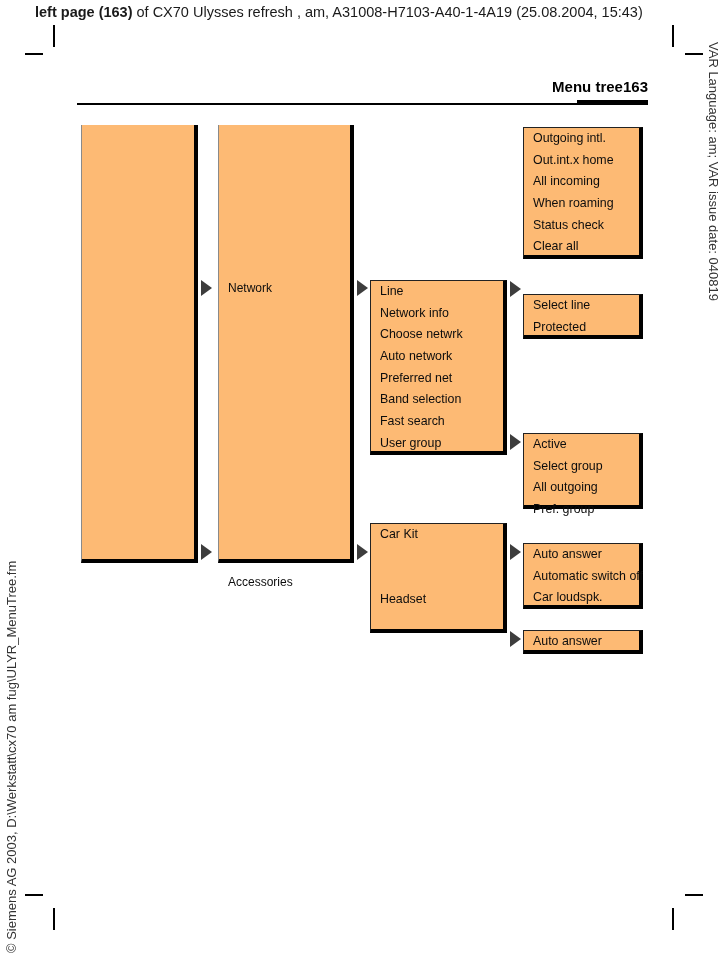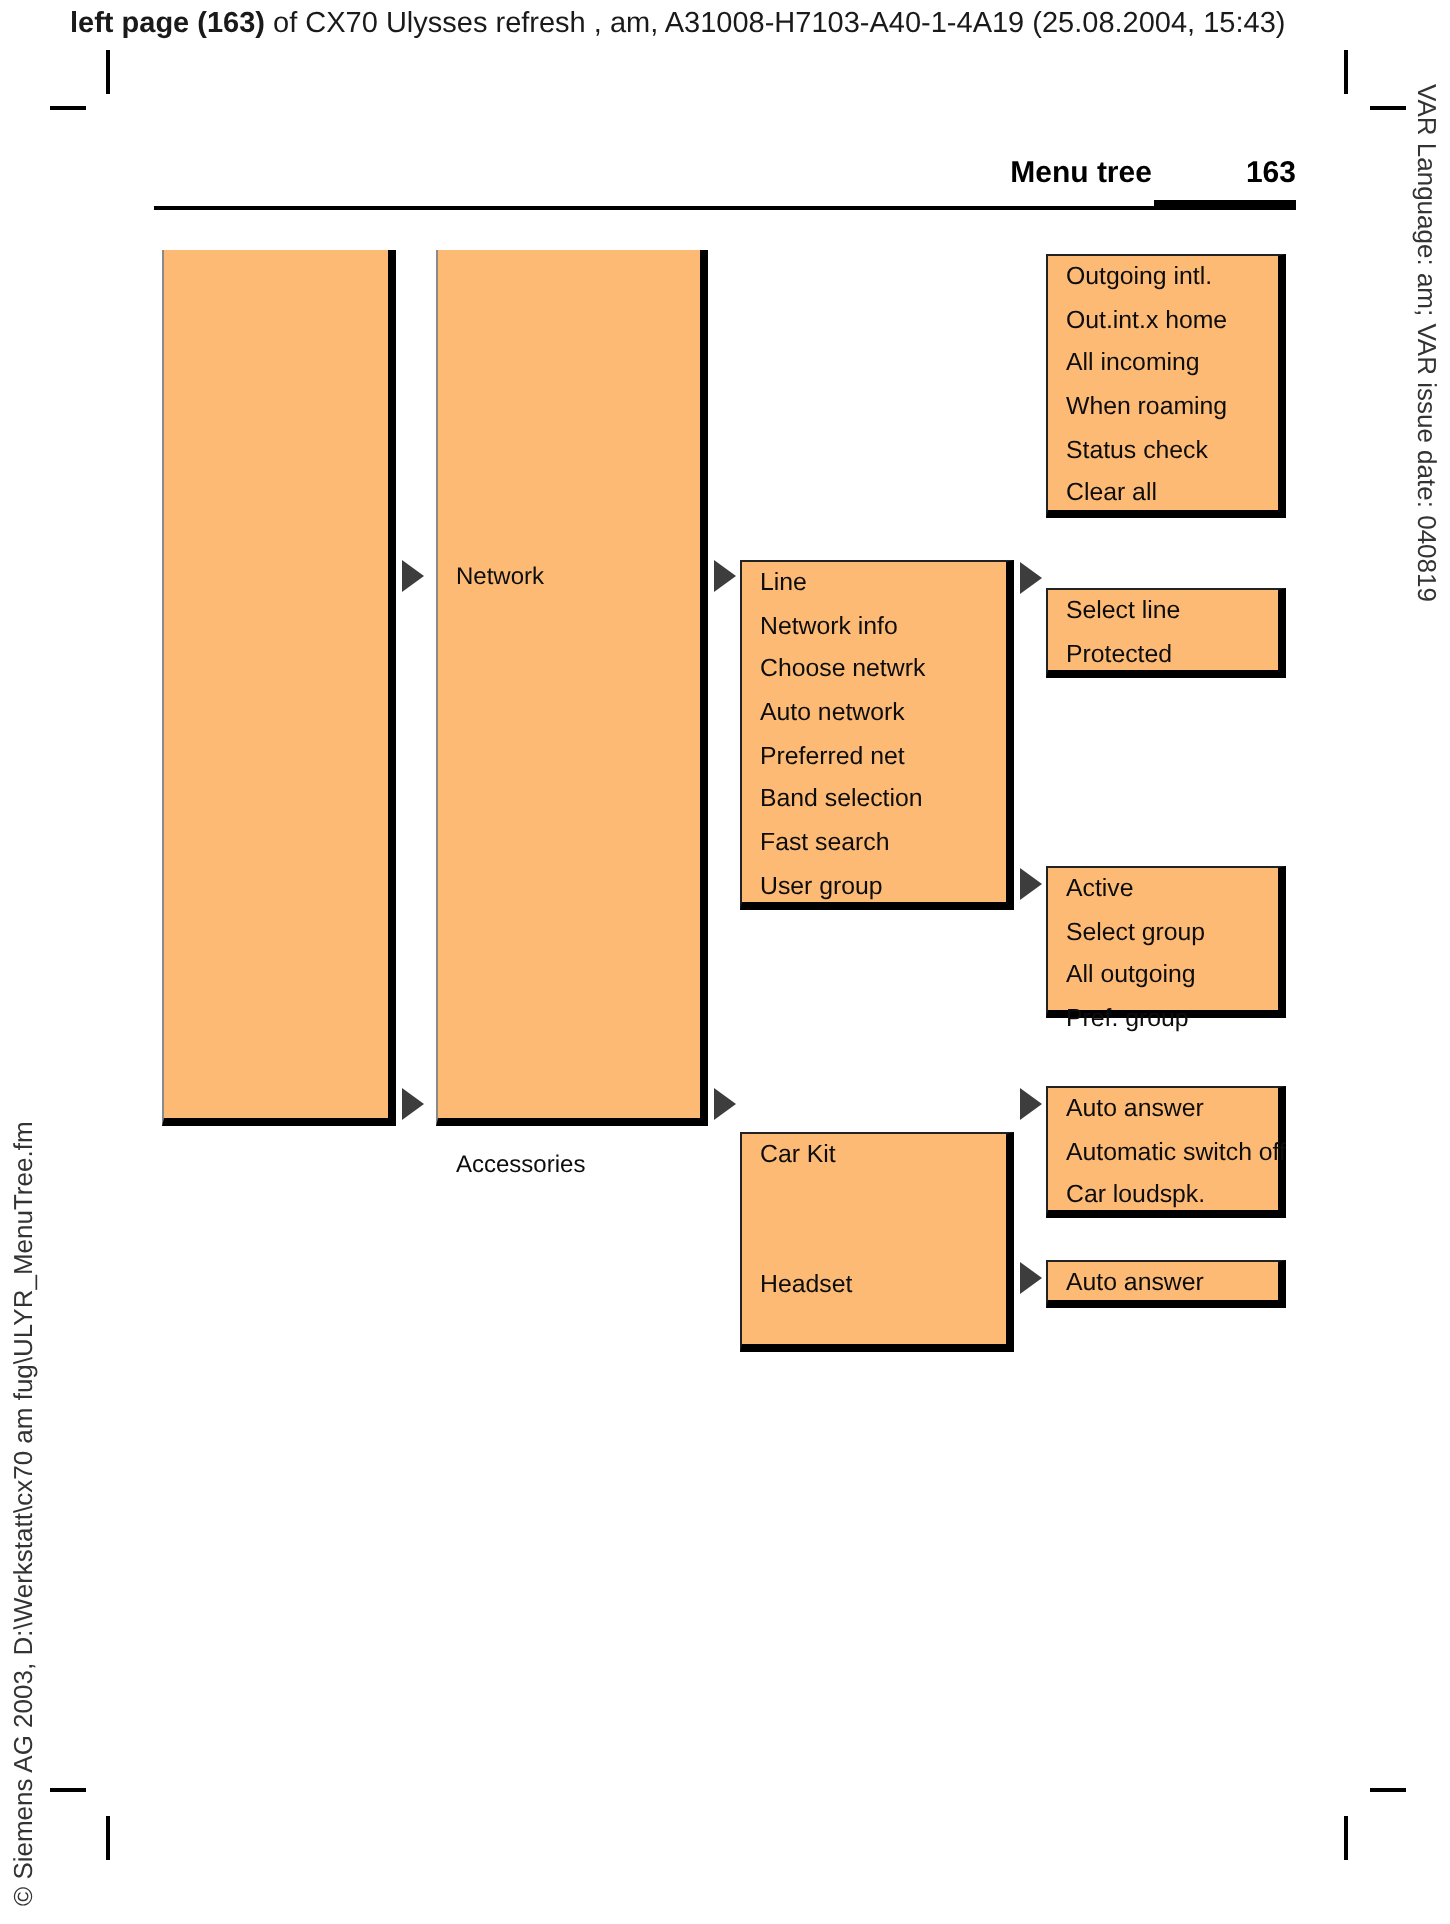--- a/index.html
+++ b/index.html
@@ -8,39 +8,39 @@
     font-family:"Liberation Sans", sans-serif;color:#111;overflow:hidden;
   }
   
   .runninghead{position:absolute;left:35px;top:4px;font-size:14.5px;color:#1a1a1a;white-space:nowrap;}
   .runninghead .b{font-weight:bold;}
   
   .crop{position:absolute;background:#000;}
   .crop.v{width:1.5px;height:22px;}
   .crop.h{width:18px;height:1.5px;}
   
-  .sectionhead{position:absolute;left:77px;top:78px;width:571px;display:flex;justify-content:flex-end;gap:47px;font-weight:bold;font-size:15px;color:#000;}
+  .sectionhead{position:absolute;left:77px;top:78px;width:571px;display:flex;justify-content:flex-end;font-weight:bold;font-size:15px;color:#000;}
   .rule-thin{position:absolute;left:77px;top:103px;width:571px;height:1.5px;background:#000;}
   .rule-thick{position:absolute;left:577px;top:100px;width:71px;height:5px;background:#000;}
   
   .sidenote{position:absolute;font-size:13px;color:#333;white-space:nowrap;transform-origin:0 0;}
   .sidenote.left{left:4px;top:953px;transform:rotate(-90deg);}
   .sidenote.right{left:721px;top:42px;transform:rotate(90deg);}
   
   .tbox{position:absolute;background:#fdba74;box-sizing:border-box;}
   .shadowed{border-right:4px solid #000;border-bottom:4px solid #000;}
   .openTop{border-left:1px solid #8a8a8a;}
   .framed{border-top:1px solid #222;border-left:1px solid #222;}
   .box-a{left:81px;top:125px;width:117px;height:438px;}
   .box-b{left:218px;top:125px;width:136px;height:438px;}
   .box-c{left:370px;top:280px;width:137px;height:175px;}
   .box-d{left:523px;top:127px;width:120px;height:132px;}
   .box-e{left:523px;top:280px;width:120px;height:45px;margin-top:14px;}
   .box-f{left:523px;top:433px;width:120px;height:76px;}
-  .box-g{left:370px;top:566px;width:137px;height:110px;}
+  .box-g{left:370px;top:523px;width:137px;height:110px;}
   .box-h{left:523px;top:543px;width:120px;height:66px;}
   .box-i{left:523px;top:630px;width:120px;height:24px;}
   .row{height:21.7px;line-height:21.7px;padding-left:9px;font-size:12.4px;white-space:nowrap;color:#0d0d0d;}
   .abslabel{position:absolute;left:9px;font-size:12px;line-height:22px;white-space:nowrap;color:#0d0d0d;}
   .lbl-network{top:152px;}
   .lbl-accessories{top:416px;margin-top:30px;}
   
   .arrow{position:absolute;width:0;height:0;border-top:8px solid transparent;border-bottom:8px solid transparent;border-left:11px solid #3d3d3d;}
   .ar1{left:201px;top:280px;} .ar2{left:357px;top:280px;} .ar3{left:510px;top:281px;}
   .ar4{left:510px;top:434px;} .ar5{left:201px;top:544px;} .ar6{left:357px;top:544px;}

